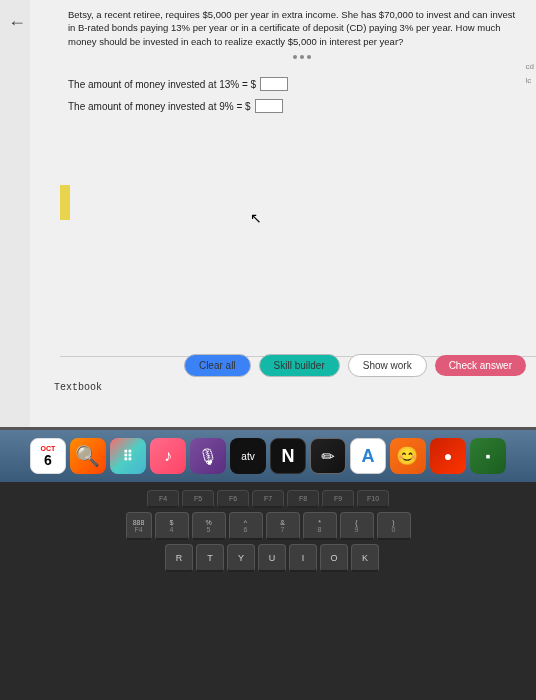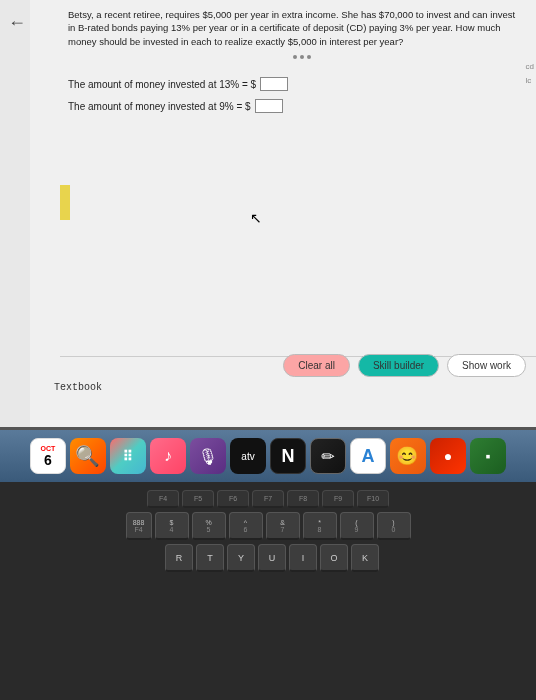--- a/index.html
+++ b/index.html
@@ -107,21 +107,21 @@
       left: 30px;
       right: 0;
       display: flex;
       align-items: center;
       justify-content: flex-end;
       gap: 8px;
       padding-right: 10px;
     }
 
     .btn-clear {
-      background: #fca5a5;
+      background: #3b82f6;
       border: 1px solid #bbb;
       border-radius: 14px;
       padding: 5px 14px;
       font-size: 10px;
       color: #333;
       cursor: pointer;
     }
 
     .btn-skill {
       background: #14b8a6;
@@ -351,20 +351,21 @@
     <div class="cursor-arrow">↖</div>
 
     <div class="divider"></div>
 
     <div class="textbook-label">Textbook</div>
 
     <div class="buttons-area">
       <button class="btn-clear">Clear all</button>
       <button class="btn-skill">Skill builder</button>
       <button class="btn-show">Show work</button>
+      <button class="btn-check">Check answer</button>
     </div>
 
   </div>
 </div>
 
 <div class="dock-area">
 
   <div class="dock-icon calendar">
     <div class="top-char" style="font-size:7px;color:red;font-weight:bold;">OCT</div>
     <div class="calendar-day">6</div>

